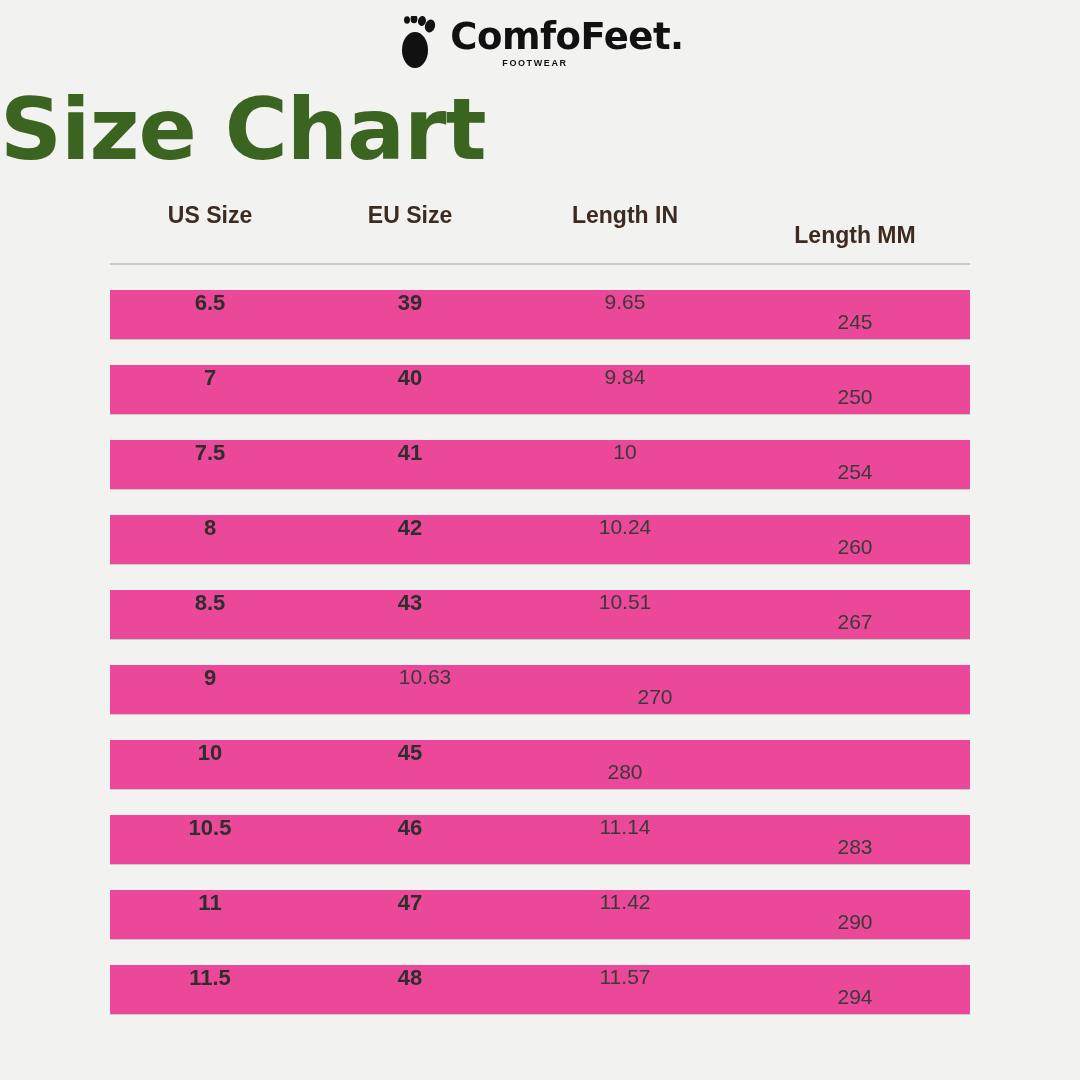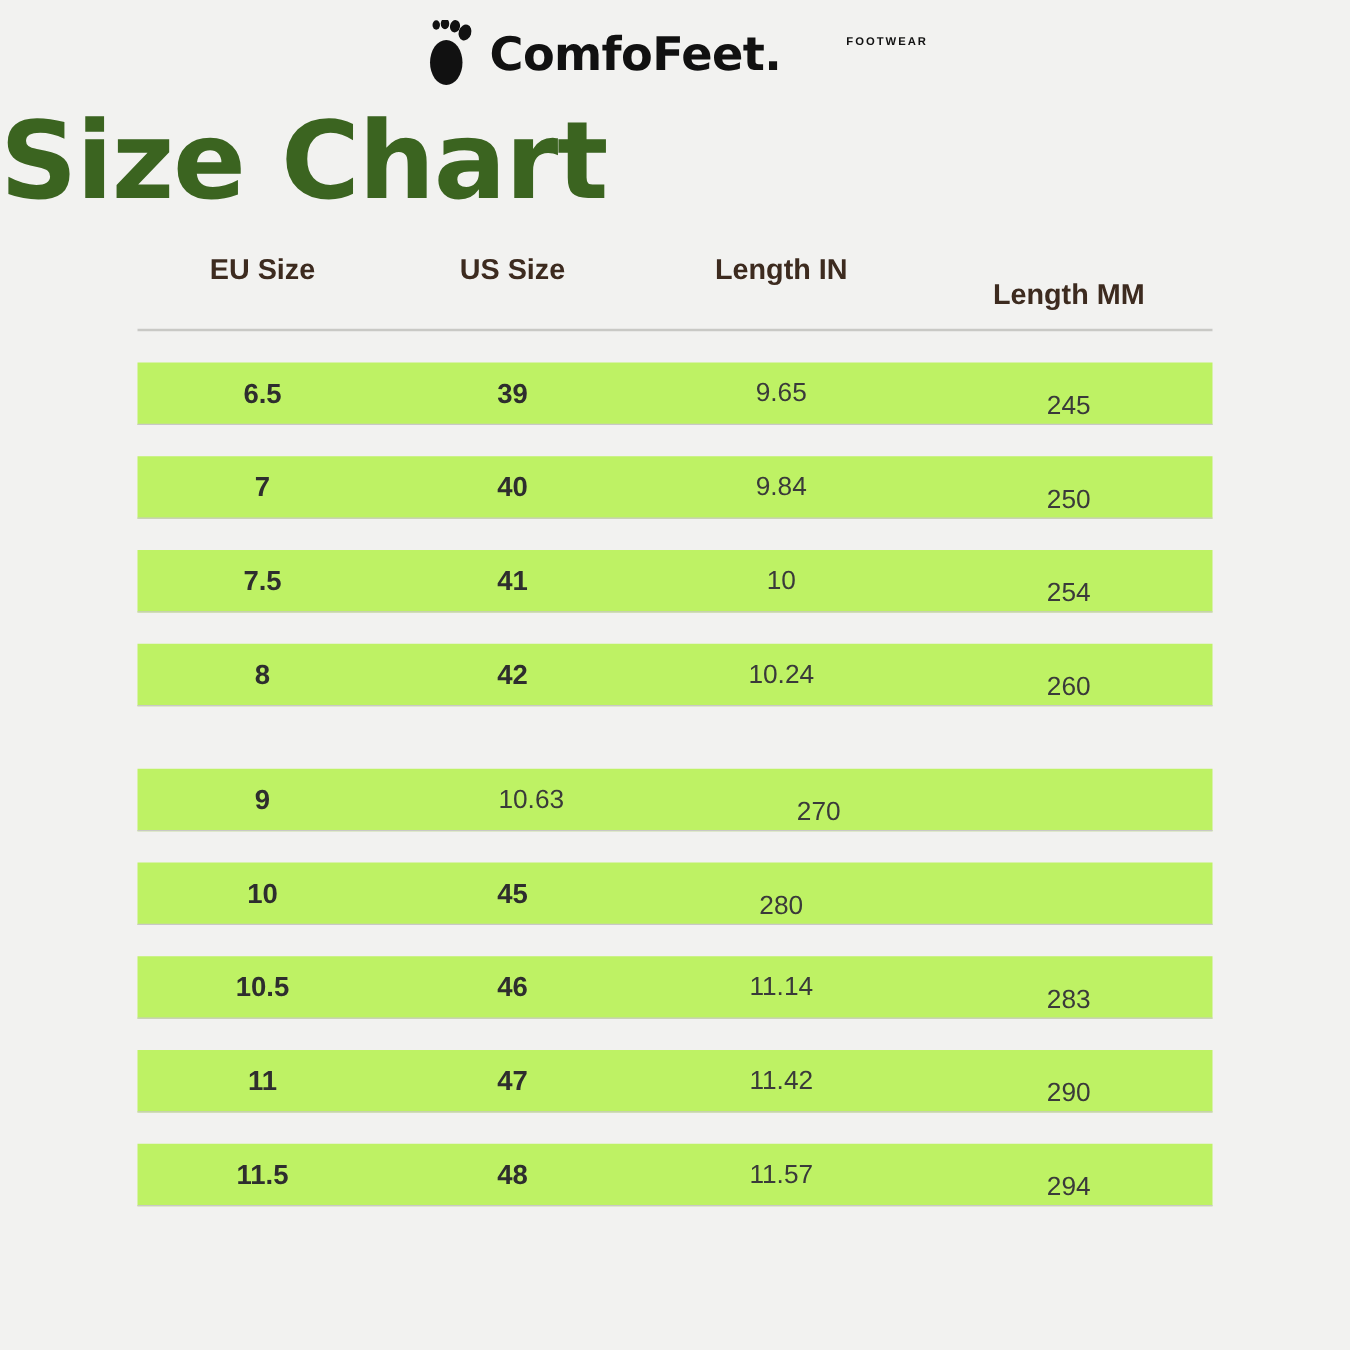--- a/index.html
+++ b/index.html
@@ -27,20 +27,21 @@
     height: 70px;
   }
   .brand-mark {
     width: 46px;
     height: 54px;
     position: relative;
     flex: none;
   }
   .brand-text-wrap {
     display: flex;
+    flex-direction: column;
     align-items: flex-start;
     line-height: 1;
   }
   .brand-name {
     font-family: "DejaVu Sans", sans-serif;
     font-weight: bold;
     font-size: 37px;
     color: #111111;
     letter-spacing: -0.5px;
   }
@@ -89,23 +90,23 @@
   .c4 { width: 230px; margin-top: 20px; }
 
   .head-rule {
     height: 2px;
     background: #c9c9c5;
     width: 100%;
   }
 
   .row {
     display: flex;
-    align-items: center;
+    align-items: flex-start;
     height: 50px;
-    background: #bef264;
+    background: #ec4899;
     border-bottom: 1px solid #c9c9c5;
   }
   .row-gap {
     height: 25px;
     background: transparent;
   }
   .cell {
     text-align: center;
     font-family: "Liberation Sans", sans-serif;
     font-size: 21px;
@@ -135,22 +136,22 @@
     <div class="brand-text-wrap">
       <div class="brand-name">ComfoFeet.</div>
       <div class="brand-sub">FOOTWEAR</div>
     </div>
   </div>
 
   <div class="title">Size Chart</div>
 
   <div class="table-wrap">
     <div class="head-row">
+      <div class="head-cell c1">US Size</div>
       <div class="head-cell c2">EU Size</div>
-      <div class="head-cell c1">US Size</div>
       <div class="head-cell c3">Length IN</div>
       <div class="head-cell c4">Length MM</div>
     </div>
     <div class="head-rule"></div>
     <div id="rows-host">
         <div class="row-gap"></div>
         <div class="row">
           <div class="cell c1 bold">6.5</div>
           <div class="cell c2 bold">39</div>
           <div class="cell c3">9.65</div>
@@ -171,20 +172,26 @@
           <div class="cell c4">254</div>
         </div>
         <div class="row-gap"></div>
         <div class="row">
           <div class="cell c1 bold">8</div>
           <div class="cell c2 bold">42</div>
           <div class="cell c3">10.24</div>
           <div class="cell c4">260</div>
         </div>
         <div class="row-gap"></div>
+        <div class="row">
+          <div class="cell c1 bold">8.5</div>
+          <div class="cell c2 bold">43</div>
+          <div class="cell c3">10.51</div>
+          <div class="cell c4">267</div>
+        </div>
         <div class="row-gap"></div>
         <div class="row">
           <div class="cell c1 bold">9</div>
           <div class="cell c3">10.63</div>
           <div class="cell c4">270</div>
         </div>
         <div class="row-gap"></div>
         <div class="row">
           <div class="cell c1 bold">10</div>
           <div class="cell c2 bold">45</div>

